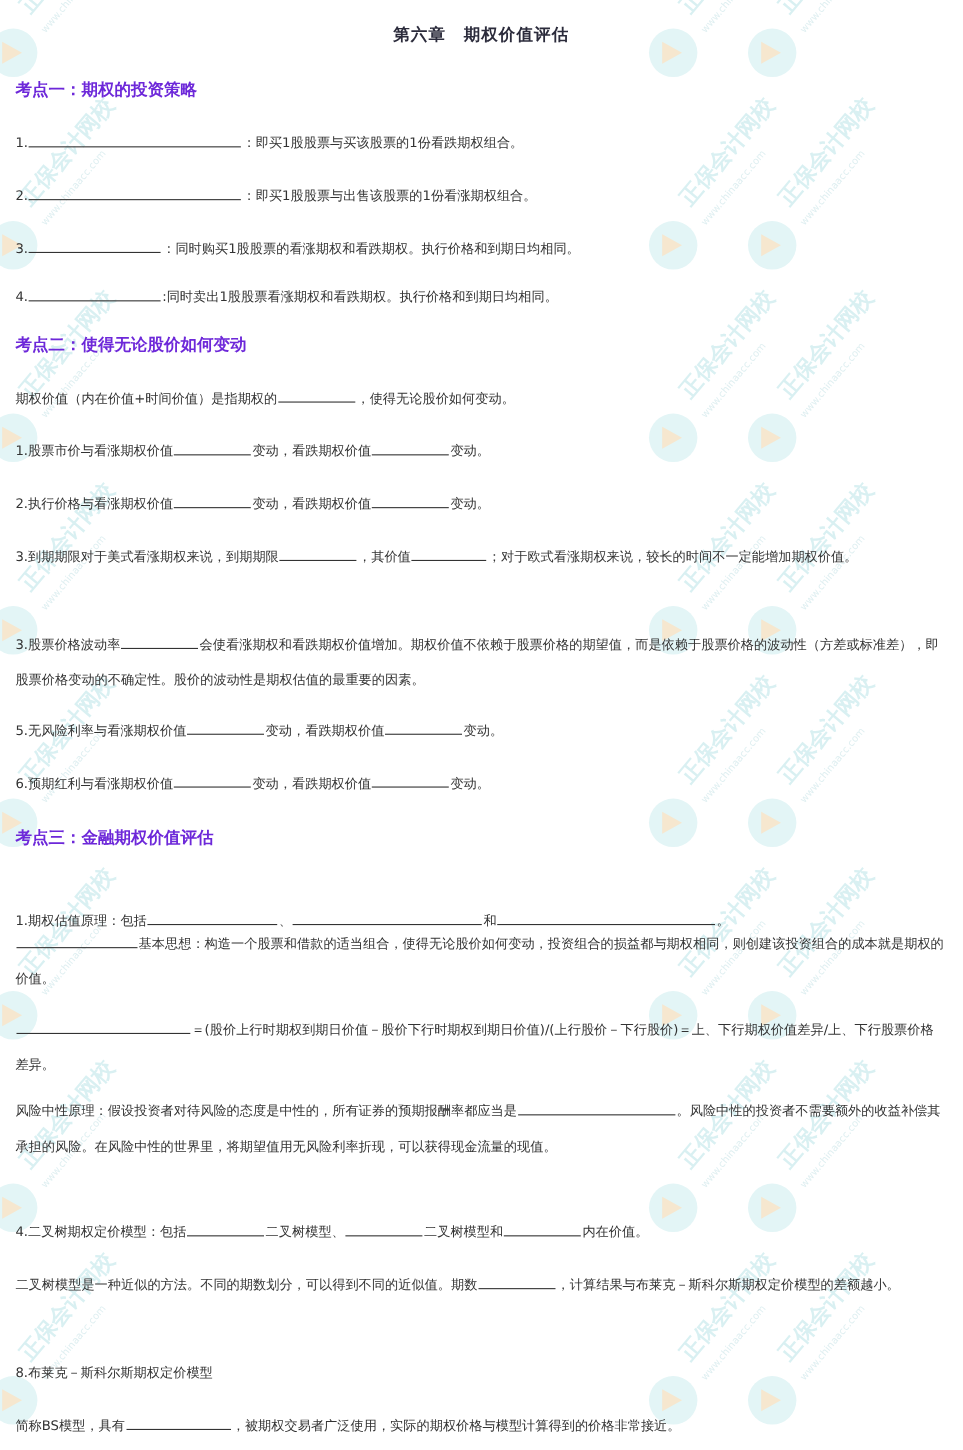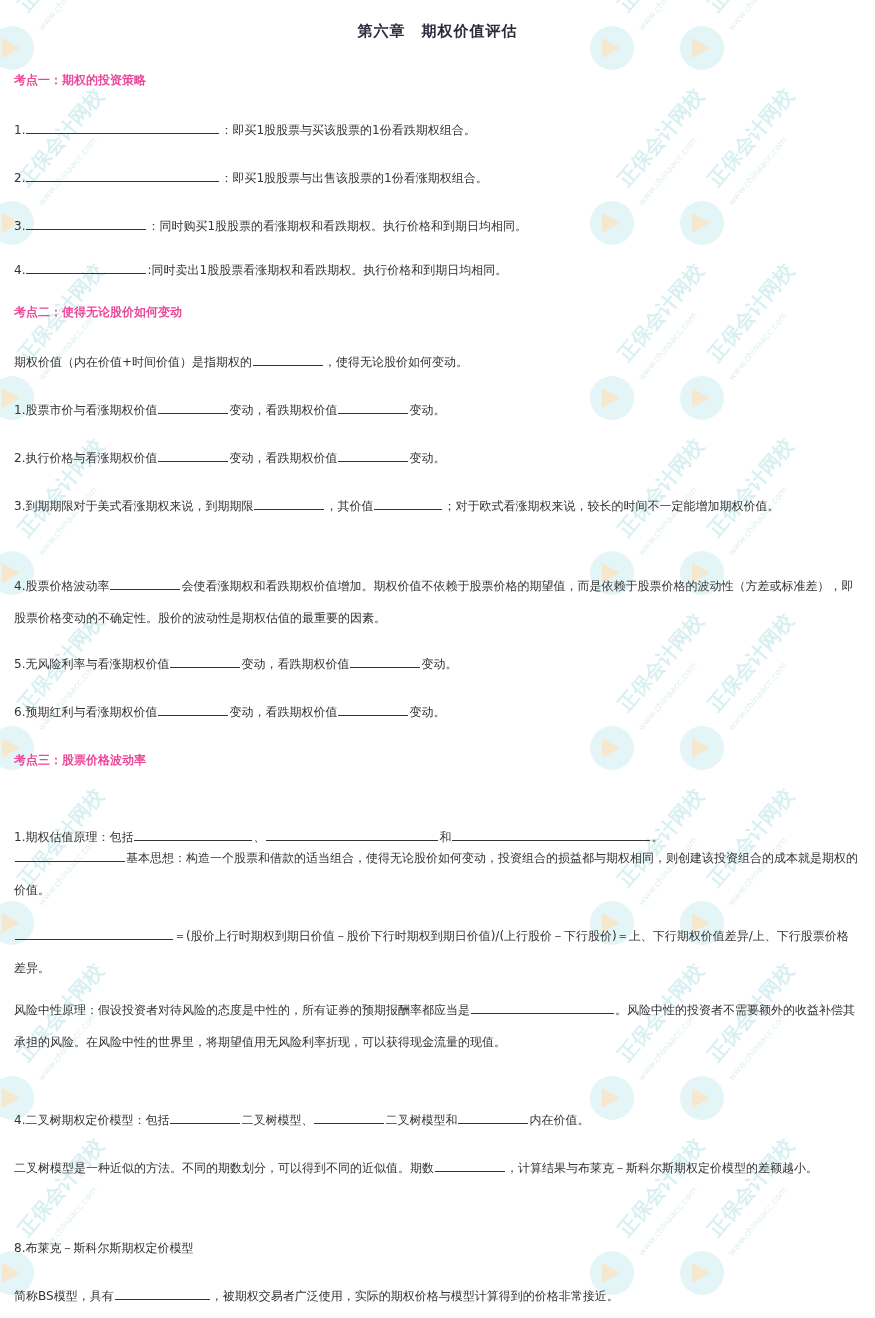--- a/index.html
+++ b/index.html
@@ -27,21 +27,21 @@
   }
   .wm .url {
     position:absolute; left:46px; top:66px; transform:rotate(-50deg); transform-origin:left top;
     color:#dfeff1; font-size:9px; white-space:nowrap;
   }
   .content { position:absolute; left:0; top:0; width:875px; z-index:1; }
   .title {
     position:absolute; left:0; width:875px; top:22px; text-align:center;
     font-size:15px; font-weight:bold; color:#2b2b3b; letter-spacing:1px;
   }
-  .h { position:absolute; left:14px; font-size:12px; font-weight:bold; color:#ec4899; }
+  .h { position:absolute; left:14px; font-size:15px; font-weight:bold; color:#6d28d9; }
   .p { position:absolute; left:14px; font-size:12px; line-height:32px; width:846px; white-space:nowrap; }
   .p.wrap { white-space:normal; }
   .blank { display:inline-block; border-bottom:1px solid #333; height:14px; vertical-align:baseline; margin:0 1px; }
 </style>
 </head>
 <body>
 
 <div class="wm-layer" id="wm">
     <div class="wm" style="left: -10px; top: -40px;">
       <div class="circle"></div>
@@ -172,25 +172,25 @@
   <div class="p" style="top:114px"><span>1.</span><span class="blank" style="width:193px"></span><span>：即买1股股票与买该股票的1份看跌期权组合。</span></div>
   <div class="p" style="top:162px"><span>2.</span><span class="blank" style="width:193px"></span><span>：即买1股股票与出售该股票的1份看涨期权组合。</span></div>
   <div class="p" style="top:210px"><span>3.</span><span class="blank" style="width:120px"></span><span>：同时购买1股股票的看涨期权和看跌期权。执行价格和到期日均相同。</span></div>
   <div class="p" style="top:254px"><span>4.</span><span class="blank" style="width:120px"></span><span>:同时卖出1股股票看涨期权和看跌期权。执行价格和到期日均相同。</span></div>
 
   <div class="h" style="top:304px">考点二：使得无论股价如何变动</div>
   <div class="p" style="top:346px"><span>期权价值（内在价值+时间价值）是指期权的</span><span class="blank" style="width:70px"></span><span>，使得无论股价如何变动。</span></div>
   <div class="p" style="top:394px"><span>1.股票市价与看涨期权价值</span><span class="blank" style="width:70px"></span><span>变动，看跌期权价值</span><span class="blank" style="width:70px"></span><span>变动。</span></div>
   <div class="p" style="top:442px"><span>2.执行价格与看涨期权价值</span><span class="blank" style="width:70px"></span><span>变动，看跌期权价值</span><span class="blank" style="width:70px"></span><span>变动。</span></div>
   <div class="p wrap" style="top:490px"><span>3.到期期限对于美式看涨期权来说，到期期限</span><span class="blank" style="width:70px"></span><span>，其价值</span><span class="blank" style="width:68px"></span><span>；对于欧式看涨期权来说，较长的时间不一定能增加期权价值。</span></div>
-  <div class="p wrap" style="top:570px"><span>4.股票价格波动率</span><span class="blank" style="width:70px"></span><span>会使看涨期权和看跌期权价值增加。期权价值不依赖于股票价格的期望值，而是依赖于股票价格的波动性（方差或标准差），即股票价格变动的不确定性。股价的波动性是期权估值的最重要的因素。</span></div>
+  <div class="p wrap" style="top:570px"><span>3.股票价格波动率</span><span class="blank" style="width:70px"></span><span>会使看涨期权和看跌期权价值增加。期权价值不依赖于股票价格的期望值，而是依赖于股票价格的波动性（方差或标准差），即股票价格变动的不确定性。股价的波动性是期权估值的最重要的因素。</span></div>
   <div class="p" style="top:648px"><span>5.无风险利率与看涨期权价值</span><span class="blank" style="width:70px"></span><span>变动，看跌期权价值</span><span class="blank" style="width:70px"></span><span>变动。</span></div>
   <div class="p" style="top:696px"><span>6.预期红利与看涨期权价值</span><span class="blank" style="width:70px"></span><span>变动，看跌期权价值</span><span class="blank" style="width:70px"></span><span>变动。</span></div>
 
-  <div class="h" style="top:752px">考点三：股票价格波动率</div>
+  <div class="h" style="top:752px">考点三：金融期权价值评估</div>
   <div class="p" style="top:821px"><span>1.期权估值原理：包括</span><span class="blank" style="width:118px"></span><span>、</span><span class="blank" style="width:172px"></span><span>和</span><span class="blank" style="width:198px"></span><span>。</span></div>
   <div class="p wrap" style="top:842px"><span class="blank" style="width:110px"></span><span>基本思想：构造一个股票和借款的适当组合，使得无论股价如何变动，投资组合的损益都与期权相同，则创建该投资组合的成本就是期权的价值。</span></div>
   <div class="p wrap" style="top:920px"><span class="blank" style="width:158px"></span><span>＝(股价上行时期权到期日价值－股价下行时期权到期日价值)/(上行股价－下行股价)＝上、下行期权价值差异/上、下行股票价格差异。</span></div>
   <div class="p wrap" style="top:994px"><span>风险中性原理：假设投资者对待风险的态度是中性的，所有证券的预期报酬率都应当是</span><span class="blank" style="width:143px"></span><span>。风险中性的投资者不需要额外的收益补偿其承担的风险。在风险中性的世界里，将期望值用无风险利率折现，可以获得现金流量的现值。</span></div>
   <div class="p" style="top:1104px"><span>4.二叉树期权定价模型：包括</span><span class="blank" style="width:70px"></span><span>二叉树模型、</span><span class="blank" style="width:70px"></span><span>二叉树模型和</span><span class="blank" style="width:70px"></span><span>内在价值。</span></div>
   <div class="p wrap" style="top:1152px"><span>二叉树模型是一种近似的方法。不同的期数划分，可以得到不同的近似值。期数</span><span class="blank" style="width:70px"></span><span>，计算结果与布莱克－斯科尔斯期权定价模型的差额越小。</span></div>
   <div class="p" style="top:1232px">8.布莱克－斯科尔斯期权定价模型</div>
   <div class="p" style="top:1280px"><span>简称BS模型，具有</span><span class="blank" style="width:95px"></span><span>，被期权交易者广泛使用，实际的期权价格与模型计算得到的价格非常接近。</span></div>
 </div>
 

